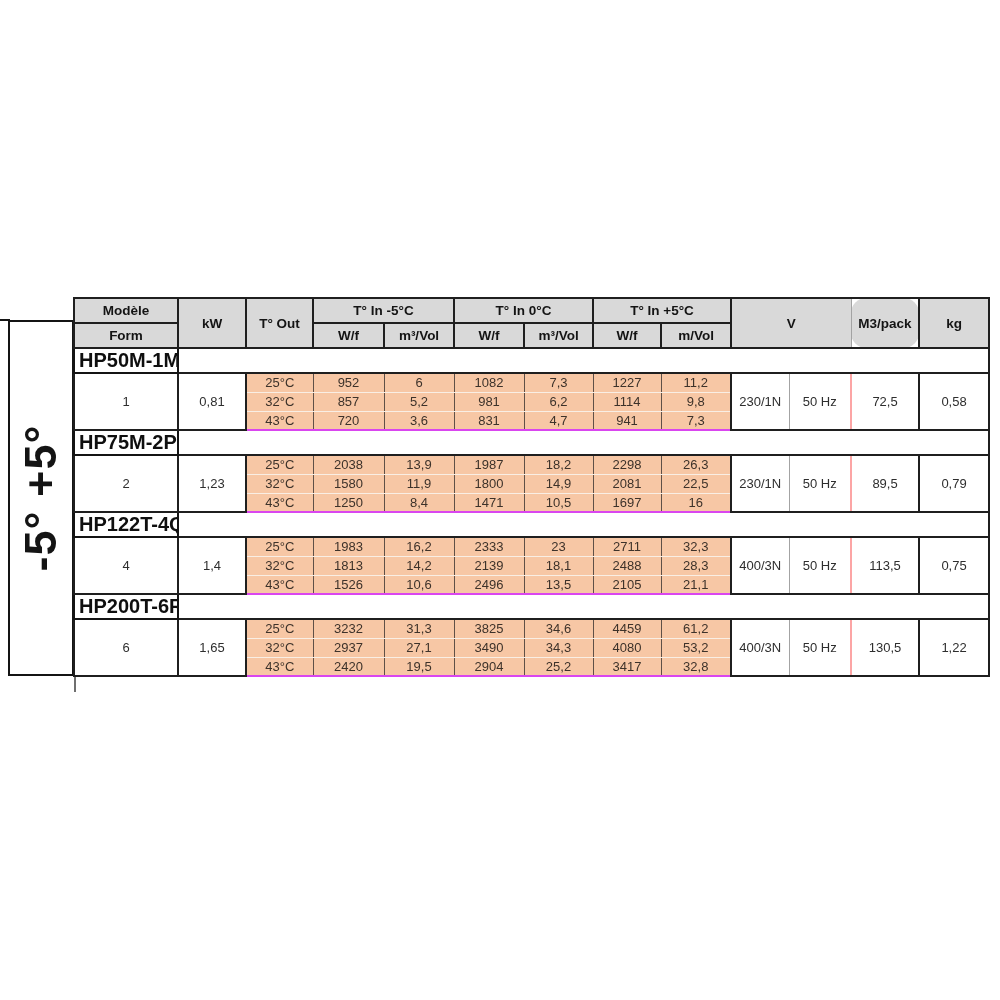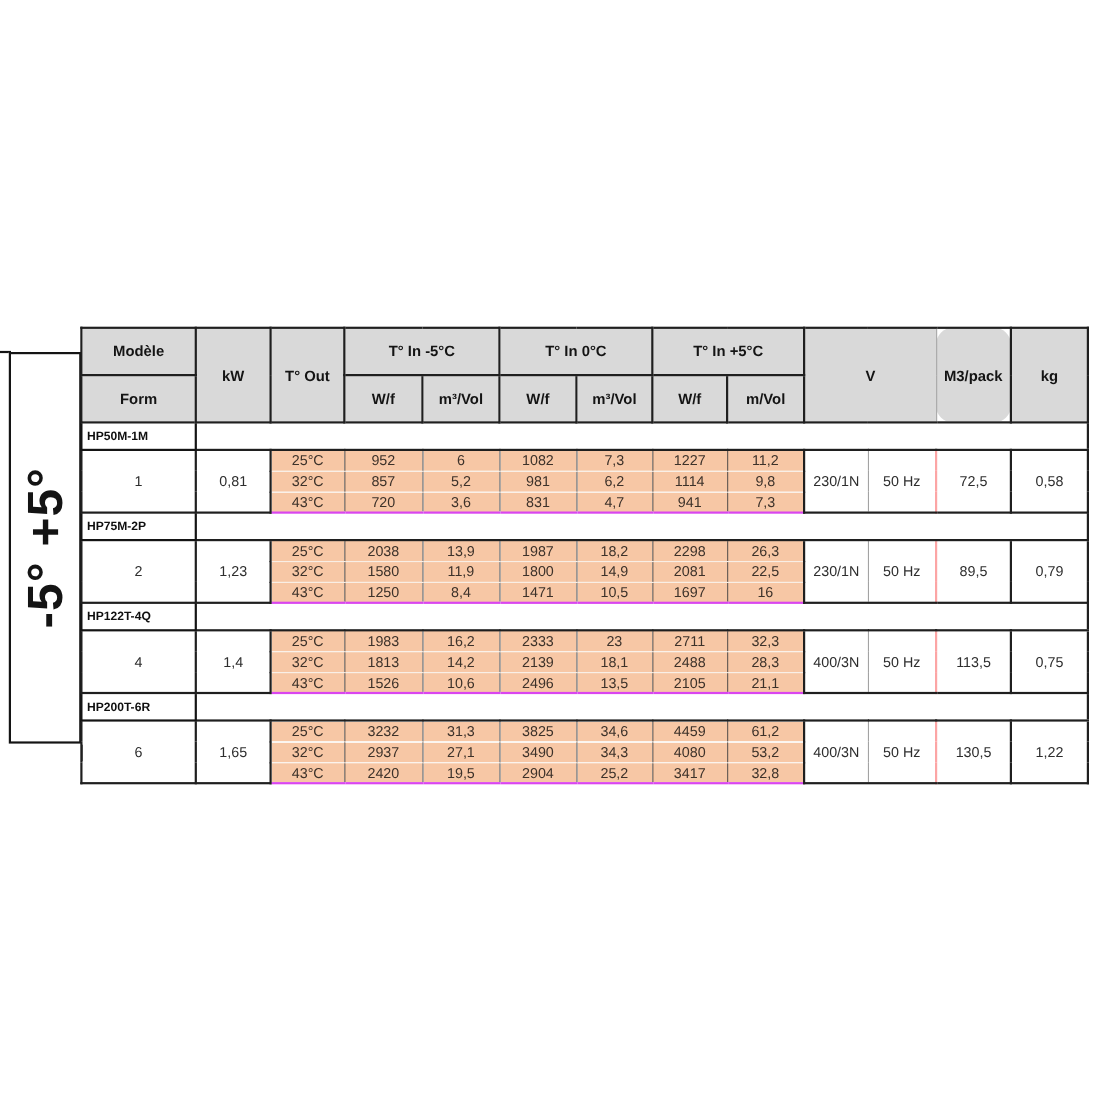--- a/index.html
+++ b/index.html
@@ -19,27 +19,27 @@
   .spec td, .spec th {
     padding: 0; text-align: center; vertical-align: middle;
     white-space: nowrap; overflow: hidden;
   }
   .spec th {
     background: #d9d9d9; border: 2px solid #1f1f1f;
     font-size: 13.5px; font-weight: bold; color: #141414;
   }
   .spec th.vhead { border-right: 1px solid #a3a3a3; }
   .spec th.m3head { border-left: 1px solid #a3a3a3; border-radius: 15px; }
-  tr.hrow { height: 43px; }
+  tr.hrow { height: 25px; }
   tr.mrow { height: 25px; }
   tr.drow { height: 19px; }
 
   td.model {
     border: 2px solid #141414; background: #ffffff;
-    font-weight: bold; font-size: 11px; color: #0f0f0f;
+    font-weight: bold; font-size: 20px; color: #0f0f0f;
     text-align: left; padding-left: 4px;
   }
   td.mblank {
     background: #ffffff;
     border-top: 2px solid #1f1f1f; border-bottom: 2px solid #1f1f1f;
   }
 
   td.wcell {
     background: #ffffff; border: 2px solid #1f1f1f;
     font-size: 13px; color: #2e2e2e;

